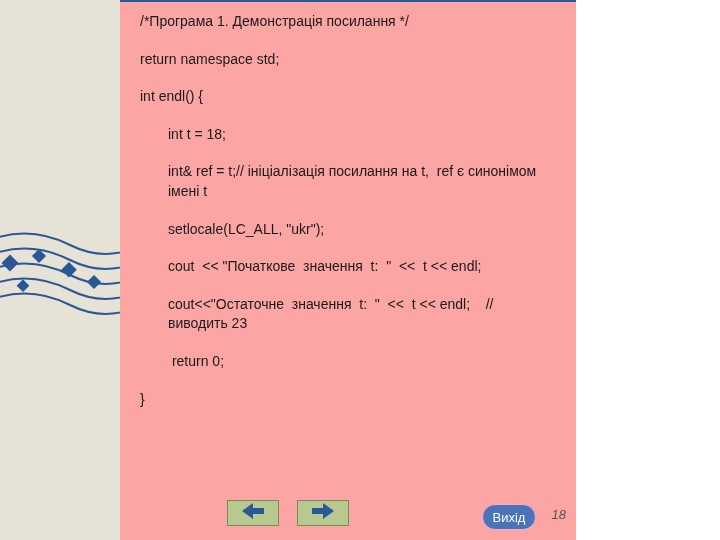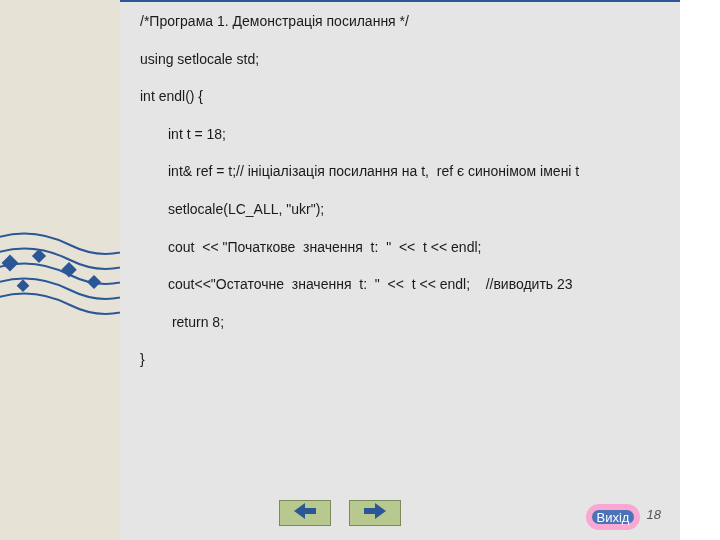--- a/index.html
+++ b/index.html
@@ -1,19 +1,19 @@
 <!DOCTYPE html>
 <html><head>
 <meta charset="utf-8">
 <style>
   * { box-sizing: border-box; margin: 0; padding: 0; }
   html, body { width: 720px; height: 540px; overflow: hidden; font-family: Arial, sans-serif; }
   .slide {
-    width: 680px; height: 540px; position: relative;
-    background: #e5e5e5;
+    width: 576px; height: 540px; position: relative;
+    background: #fca5a5;
   }
   .left-strip {
     position: absolute; left: 0; top: 0; width: 120px; height: 540px;
     background: #e6e2d6;
   }
   .pattern {
     position: absolute; left: 0; top: 230px; width: 120px; height: 85px;
     overflow: hidden;
   }
   .pattern svg { width: 120px; height: 85px; }
@@ -21,37 +21,37 @@
     position: absolute; left: 120px; top: 0; right: 0; height: 2px;
     background: #2b5797;
   }
   .content {
     position: absolute; left: 140px; top: 12px; right: 30px; bottom: 50px;
     font-size: 14px; color: #1a1a1a; line-height: 1.4;
   }
   .content p { margin-bottom: 18px; white-space: pre-wrap; }
   .content .indent { padding-left: 28px; }
   .page-num {
-    position: absolute; right: 19px; bottom: 18px;
+    position: absolute; right: 10px; bottom: 18px;
     font-size: 13px; font-style: italic; color: #555;
   }
   .nav {
     position: absolute; bottom: 10px; left: 0; right: 0; height: 34px;
     display: flex; justify-content: center; align-items: center; gap: 18px;
   }
   .nav-btn {
     width: 52px; height: 26px; background: #b8c98f;
     border: 1px solid #7a8a5a; display: flex; align-items: center; justify-content: center;
     cursor: pointer;
   }
   .nav-btn svg { width: 22px; height: 16px; }
   .exit-btn {
     position: absolute; right: 40px; bottom: 10px;
     width: 54px; height: 26px; background: #4a73b8;
-    border-radius: 13px; border: 6px solid #f9a8d4;
+    border-radius: 13px; border: 1px solid #f9a8d4;
     color: #fff; font-size: 13px; display: flex; align-items: center; justify-content: center;
     cursor: pointer;
   }
 </style>
 </head>
 <body>
 
 <div class="slide">
 
   <div class="left-strip">
@@ -70,28 +70,28 @@
           <rect x="20" y="52" width="7" height="7" fill="#2b5797" transform="rotate(45 23 55)"></rect>
         </g>
       </svg>
     </div>
   </div>
 
   <div class="top-border"></div>
 
   <div class="content">
     <p>/*Програма 1. Демонстрація посилання */</p>
-    <p>using setlocale std;</p>
+    <p>return namespace std;</p>
     <p>int endl() {</p>
     <p class="indent">int t = 18;</p>
     <p class="indent">int&amp; ref = t;// ініціалізація посилання на t,  ref є синонімом імені t</p>
     <p class="indent">setlocale(LC_ALL, "ukr");</p>
     <p class="indent">cout  &lt;&lt; "Початкове  значення  t:  "  &lt;&lt;  t &lt;&lt; endl;</p>
     <p class="indent">cout&lt;&lt;"Остаточне  значення  t:  "  &lt;&lt;  t &lt;&lt; endl;    //виводить 23</p>
-    <p class="indent"> return 8;</p>
+    <p class="indent"> return 0;</p>
     <p>}</p>
   </div>
 
   <div class="page-num">18</div>
 
   <div class="nav">
     <div class="nav-btn">
       <span>
         <svg viewBox="0 0 22 16">
             <polygon points="0,8 11,0 11,5 22,5 22,11 11,11 11,16" fill="#2b5797"></polygon>

